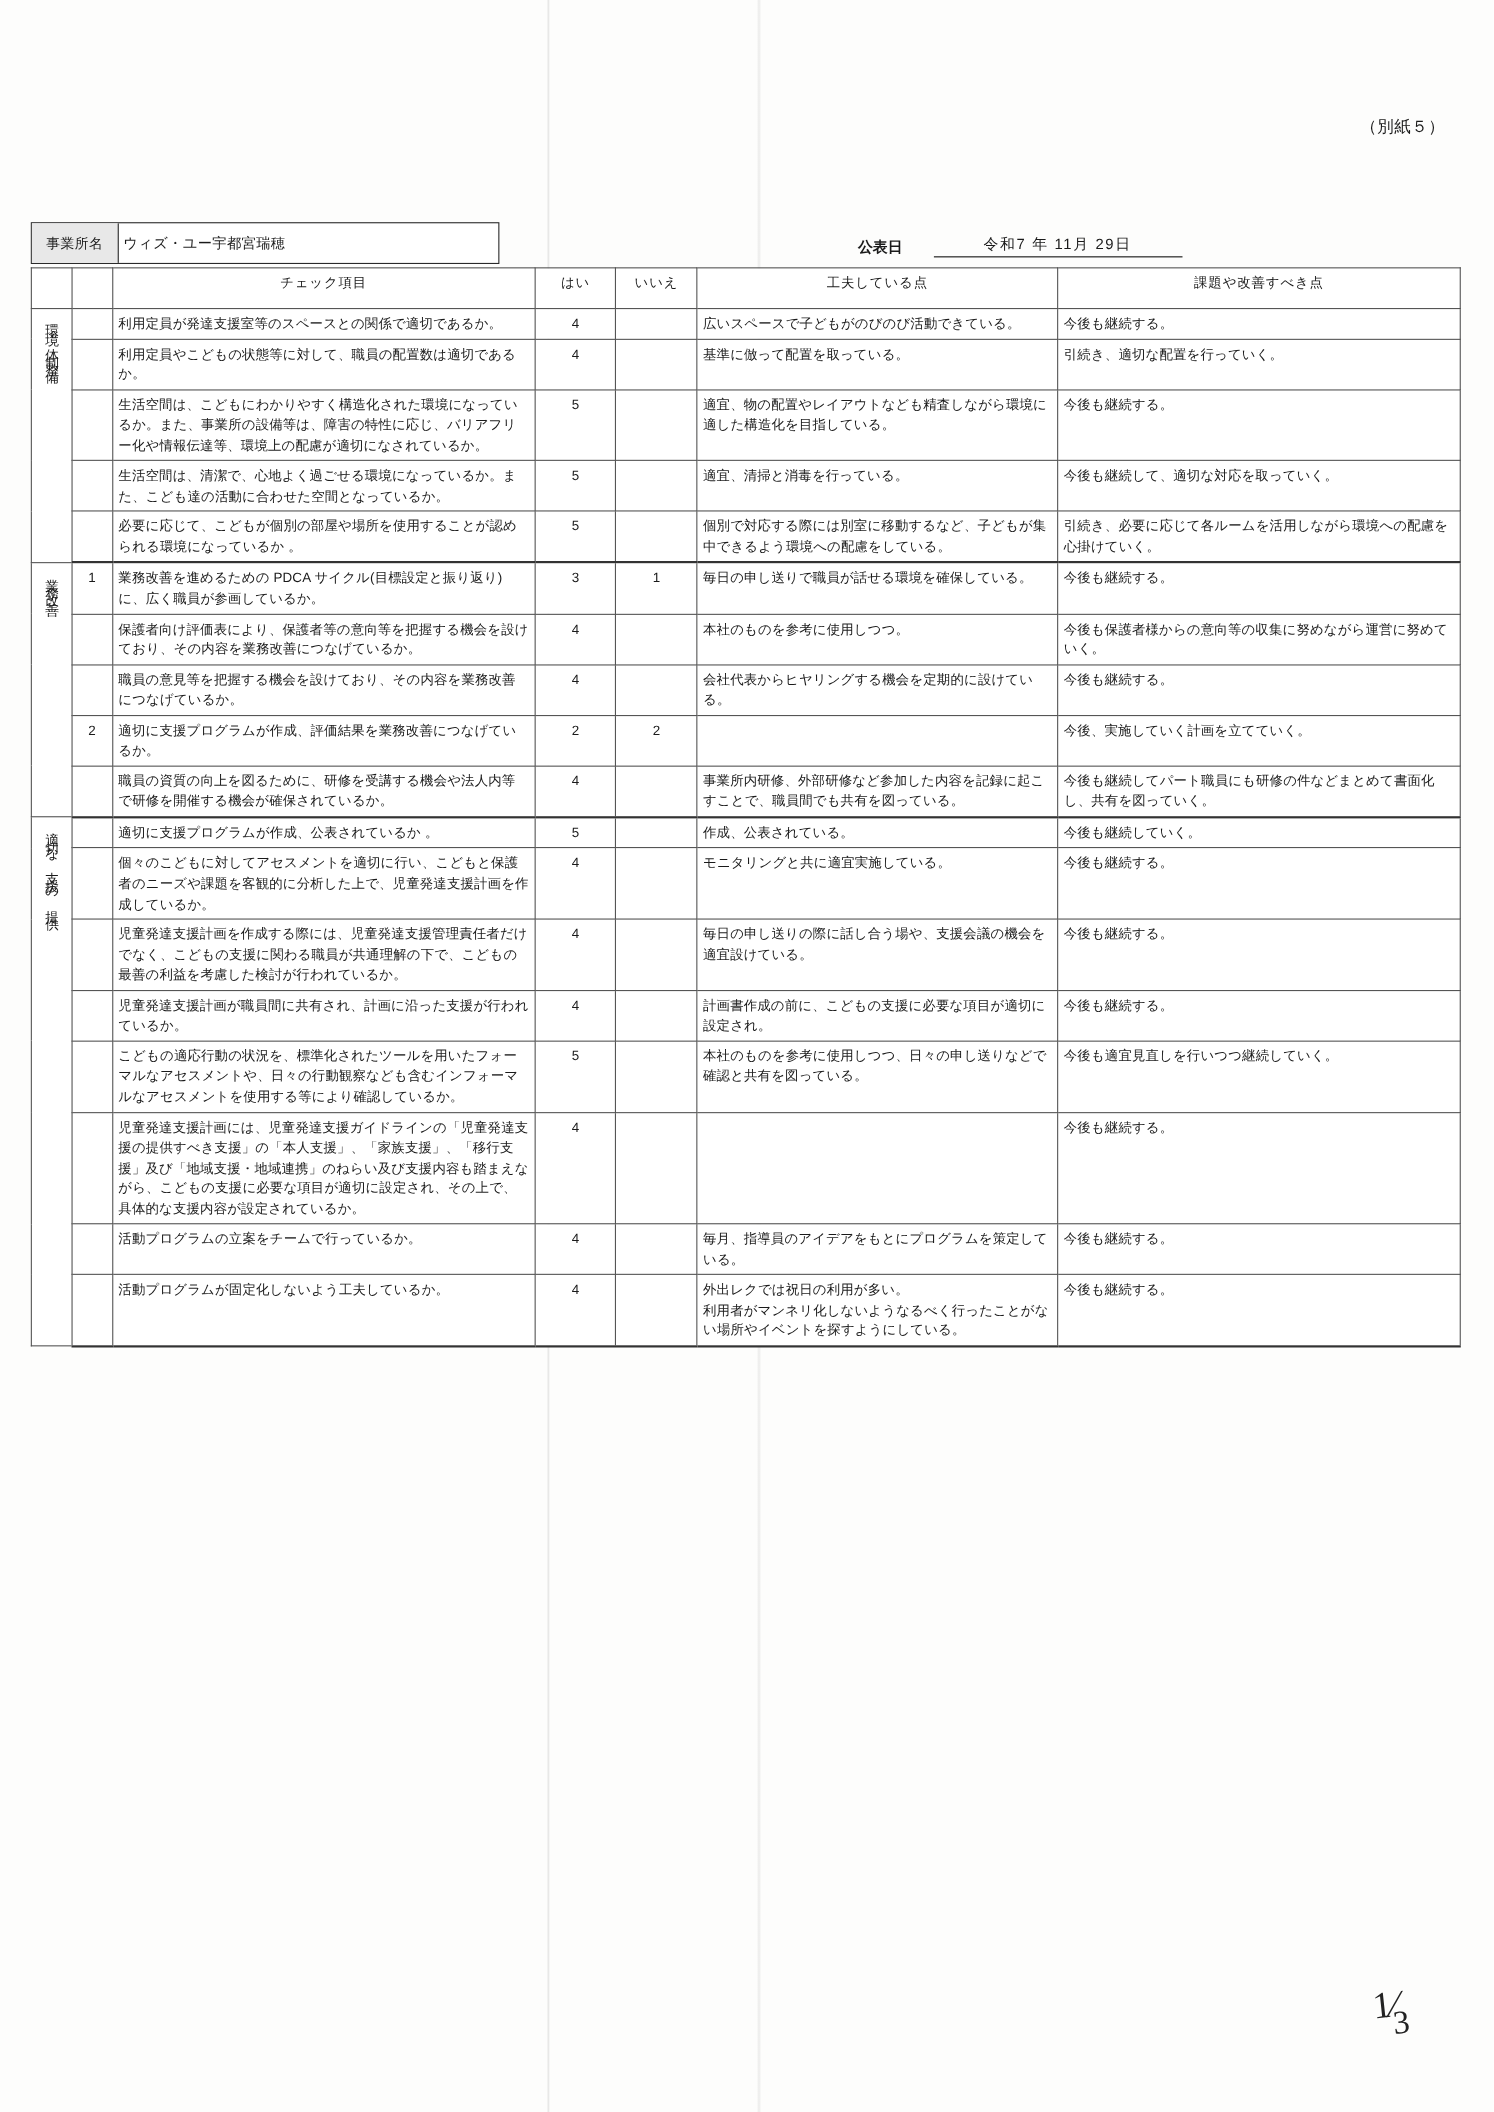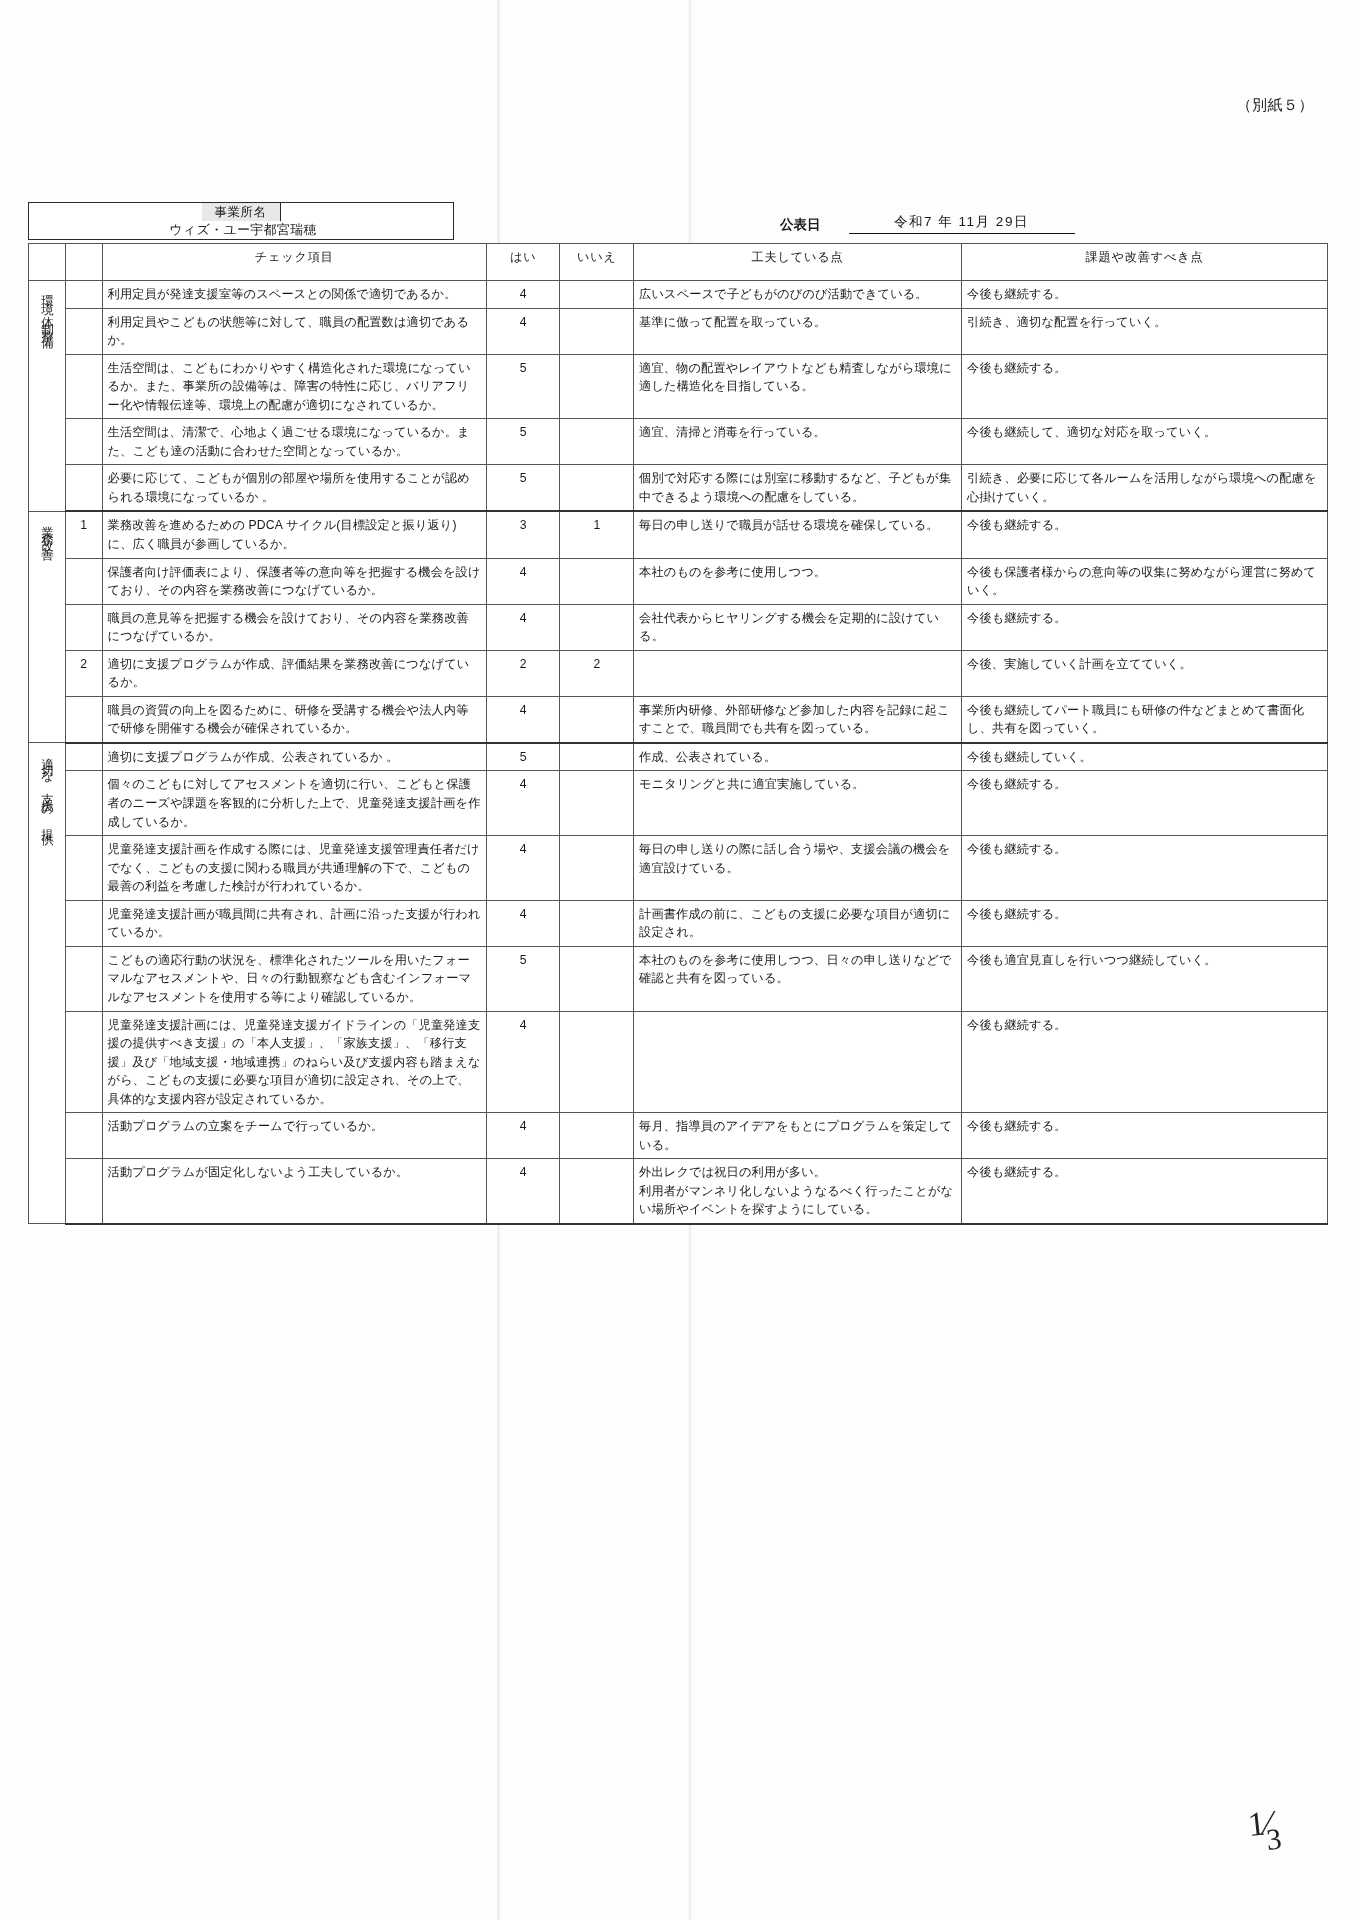--- a/index.html
+++ b/index.html
@@ -33,21 +33,21 @@
     top: 0;
     bottom: 0;
     left: 688px;
     width: 4px;
     background: linear-gradient(to right, rgba(0,0,0,0.0), rgba(0,0,0,0.07), rgba(0,0,0,0.0));
     pointer-events: none;
   }
 
   .attachment-no {
     position: absolute;
-    top: 96px;
+    top: 106px;
     right: 44px;
     font-size: 15px;
     letter-spacing: 0.5px;
   }
 
   .title-box {
     position: absolute;
     left: 167px;
     top: 131px;
     width: 737px;
@@ -76,21 +76,20 @@
   .office-box {
     position: absolute;
     left: 28px;
     top: 202px;
     width: 424px;
     height: 36px;
     border: 1.2px solid #2a2a2a;
     display: flex;
     align-items: center;
     background: #fff;
-    flex-direction: column;
   }
   .office-label {
     width: 78px;
     height: 100%;
     background: #e8e8e8;
     border-right: 1.1px solid #2a2a2a;
     display: flex;
     align-items: center;
     justify-content: center;
     font-size: 12.5px;

